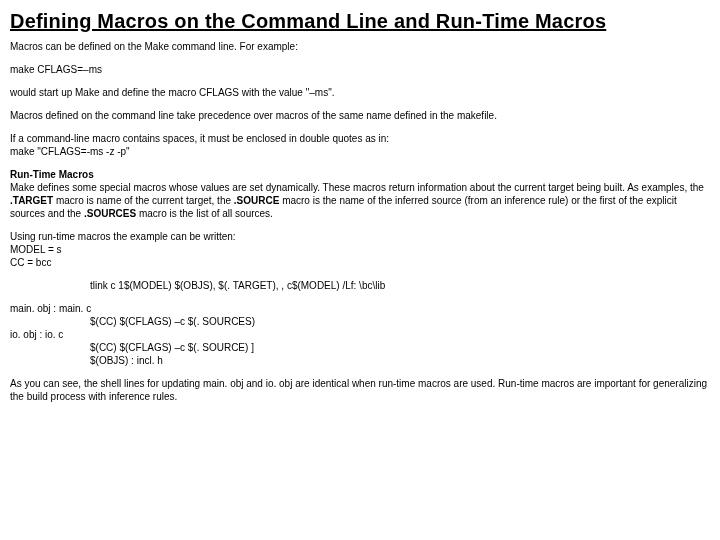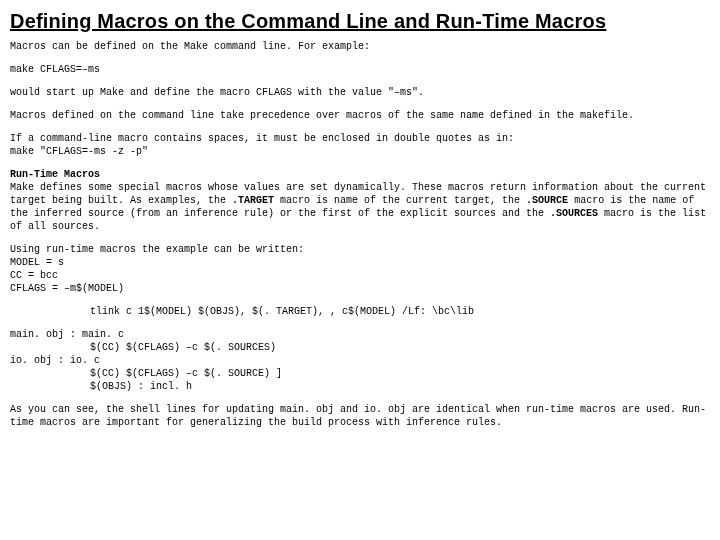--- a/index.html
+++ b/index.html
@@ -14,28 +14,26 @@
     }
     h1 {
       font-size: 20px;
       font-weight: bold;
       text-decoration: underline;
       margin-bottom: 6px;
       letter-spacing: 0.2px;
     }
     .para {
       margin-bottom: 10px;
-      font-family: Liberation Mono, monospace;
     }
     .subheading {
       font-weight: bold;
     }
     .block {
       margin-bottom: 10px;
-      font-family: Liberation Mono, monospace;
     }
     .line { display: block; }
     .indent1 { padding-left: 80px; }
     .indent2 { padding-left: 80px; }
     .bold-inline { font-weight: bold; }
   </style>
 </head>
 <body>
 
 <h1>Defining Macros on the Command Line and Run-Time Macros</h1>
@@ -55,21 +53,20 @@
 
 <div class="block">
   <span class="subheading">Run-Time Macros</span><br>
   <span><span>Make defines some special macros whose values are set dynamically. These macros return information about the current target being built. As examples, the </span><span class="bold-inline">.TARGET</span><span> macro is name of the current target, the </span><span class="bold-inline">.SOURCE</span><span> macro is the name of the inferred source (from an inference rule) or the first of the explicit sources and the </span><span class="bold-inline">.SOURCES</span><span> macro is the list of all sources.</span></span>
 </div>
 
 <div class="block">
   <span class="line">Using run-time macros the example can be written:</span>
   <span class="line">MODEL = s</span>
   <span class="line">CC = bcc</span>
-  <span class="line">CFLAGS = –m$(MODEL)</span>
 </div>
 
 <div class="block">
   <span class="line indent1">tlink c 1$(MODEL) $(OBJS), $(. TARGET), , c$(MODEL) /Lf: \bc\lib</span>
 </div>
 
 <div class="block" id="cb3">
     <span class="line">main. obj : main. c</span>
     <span class="line indent2">$(CC) $(CFLAGS) –c $(. SOURCES)</span>
     <span class="line">io. obj : io. c</span>

